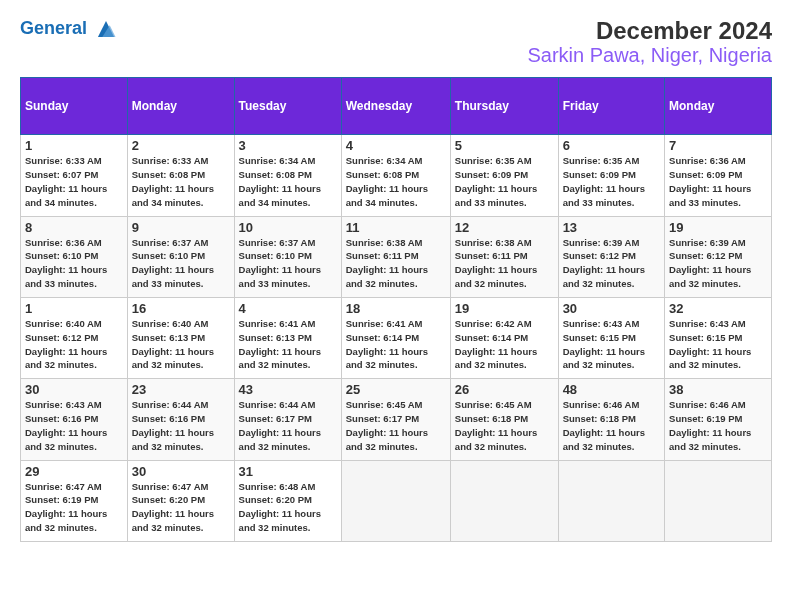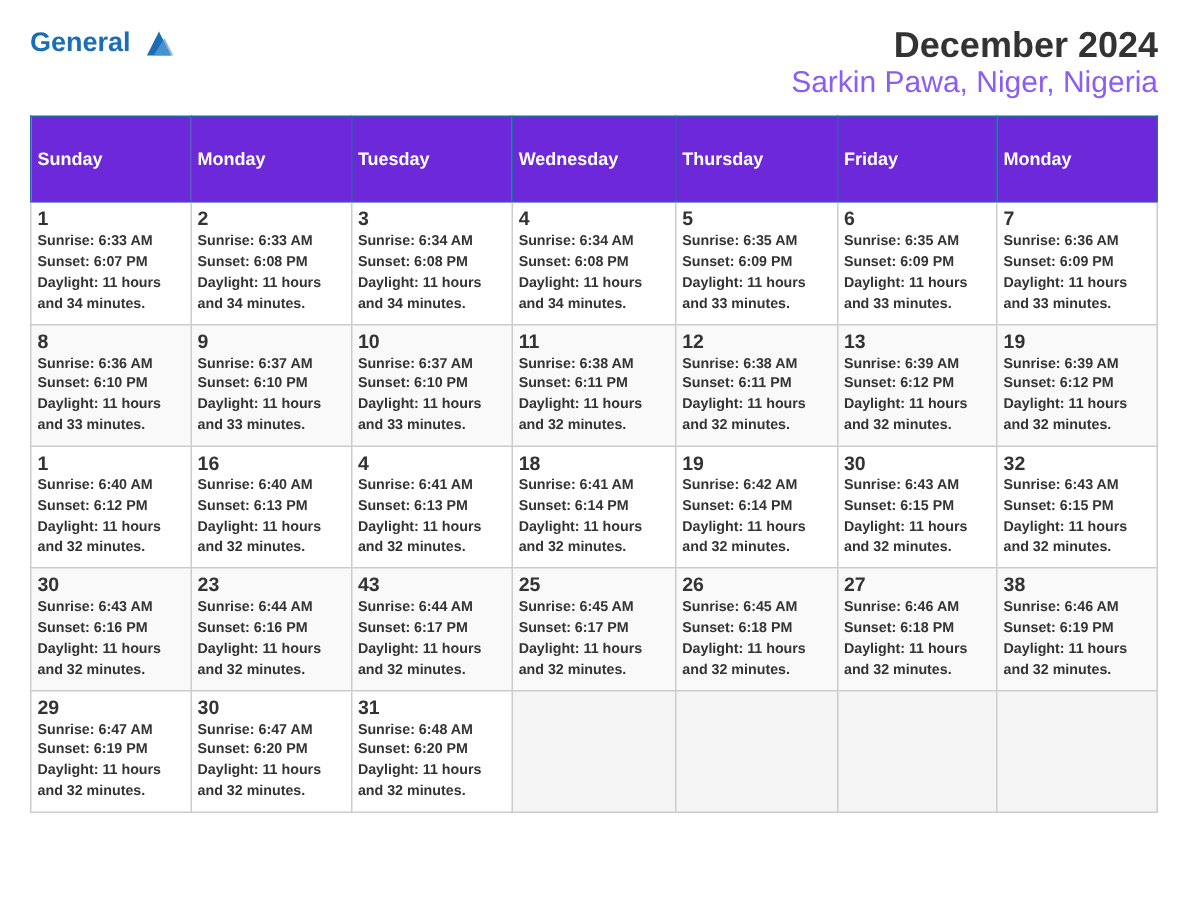--- a/index.html
+++ b/index.html
@@ -234,21 +234,21 @@
           </td>
           <td>
             <span class="day-num">25</span>
             <div class="day-info">Sunrise: 6:45 AM<br>Sunset: 6:17 PM<br>Daylight: 11 hours and 32 minutes.</div>
           </td>
           <td>
             <span class="day-num">26</span>
             <div class="day-info">Sunrise: 6:45 AM<br>Sunset: 6:18 PM<br>Daylight: 11 hours and 32 minutes.</div>
           </td>
           <td>
-            <span class="day-num">27</span>
+            <span class="day-num">48</span>
             <div class="day-info">Sunrise: 6:46 AM<br>Sunset: 6:18 PM<br>Daylight: 11 hours and 32 minutes.</div>
           </td>
           <td>
             <span class="day-num">38</span>
             <div class="day-info">Sunrise: 6:46 AM<br>Sunset: 6:19 PM<br>Daylight: 11 hours and 32 minutes.</div>
           </td>
         </tr>
         <tr>
           <td>
             <span class="day-num">29</span>

